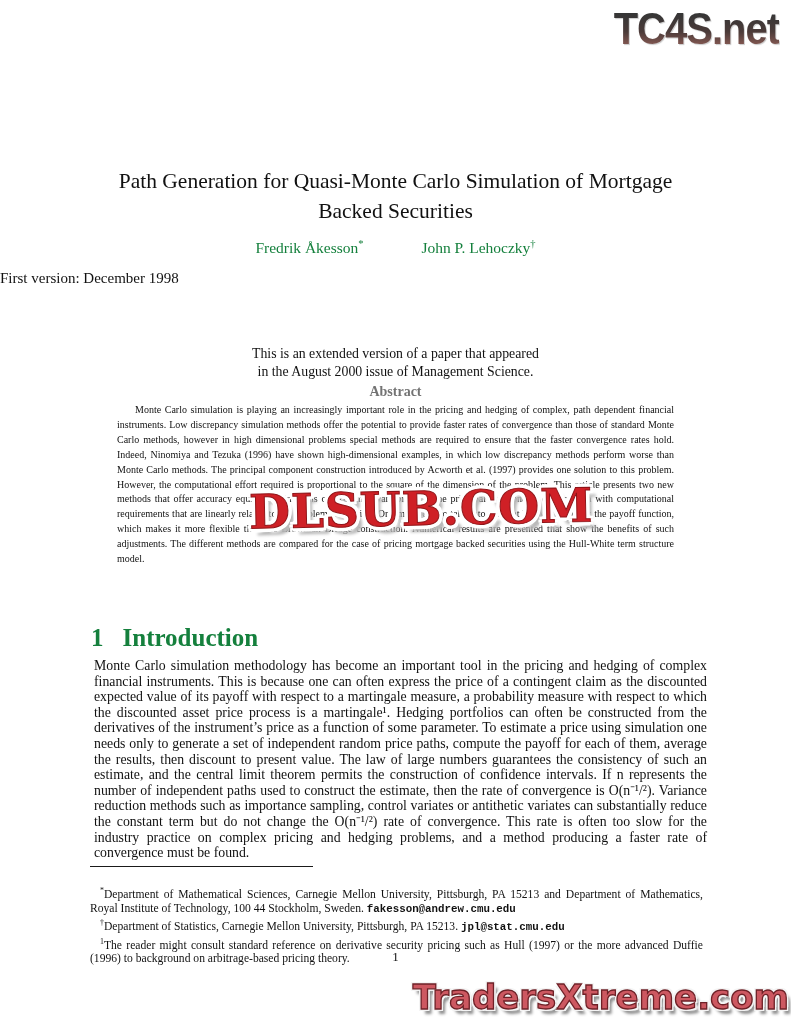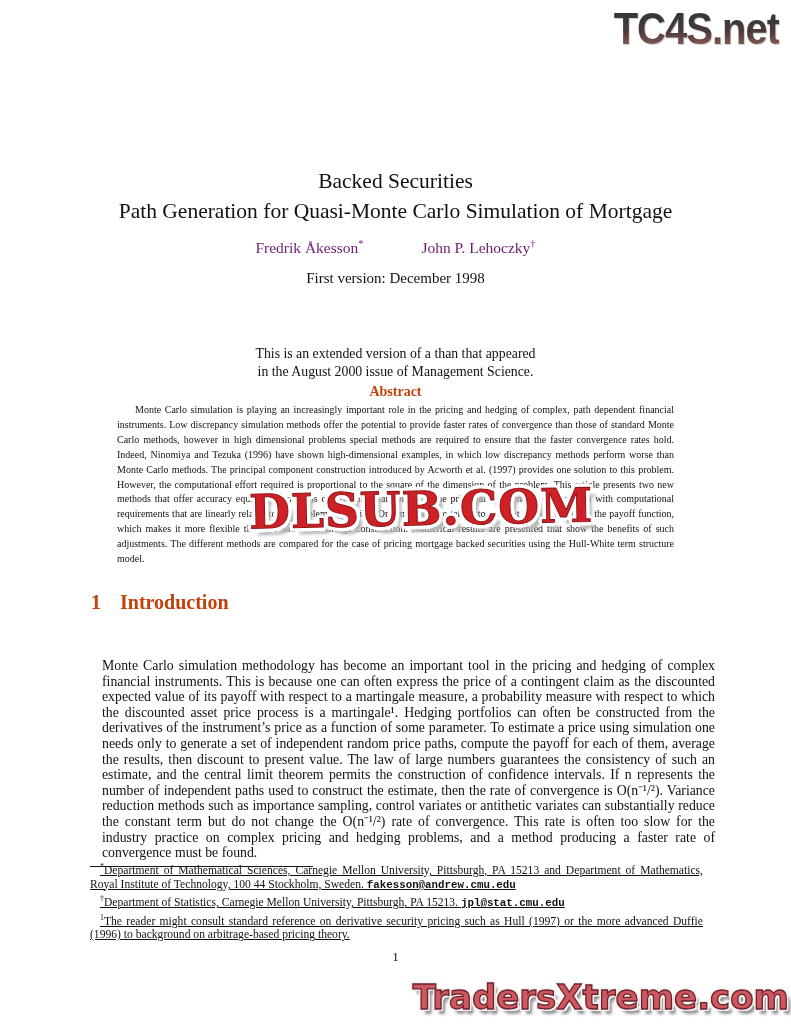--- a/index.html
+++ b/index.html
@@ -53,96 +53,96 @@
 
   
   .title{
     position:absolute;top:166px;left:0;width:791px;
     margin:0;text-align:center;
     font-size:21.5px;font-weight:normal;line-height:30px;color:#111;
   }
   .title .tl{display:block;}
   .authors{
     position:absolute;top:238px;left:0;width:791px;
-    text-align:center;font-size:15.5px;color:#701a75;
+    text-align:center;font-size:15.5px;color:#15803d;
   }
   .author{margin:0 27px;white-space:nowrap;}
   .authors sup,.fn sup{font-size:68%;}
   .versions{
     position:absolute;top:269px;left:0;width:791px;
-    text-align:center;font-size:15px;line-height:18.5px;color:#111;
+    text-align:left;font-size:15px;line-height:18.5px;color:#111;
   }
   .note{
     position:absolute;top:345px;left:0;width:791px;
     text-align:center;font-size:13.8px;line-height:17.5px;color:#111;
   }
 
   
   .abstract-heading{
     position:absolute;top:384px;left:0;width:791px;
-    text-align:center;font-weight:bold;font-size:14px;color:#c2410c;
+    text-align:center;font-weight:bold;font-size:14px;color:#737373;
   }
   .abstract-body{
     position:absolute;top:403px;left:117px;width:557px;
     margin:0;font-size:10px;line-height:14.9px;
     text-align:justify;text-indent:18px;color:#111;
   }
 
   
   .section{
-    position:absolute;top:591px;left:91px;margin:0;
-    font-size:20px;font-weight:bold;color:#c2410c;
+    position:absolute;top:624px;left:91px;margin:0;
+    font-size:25px;font-weight:bold;color:#15803d;
   }
   .sec-num{margin-right:19px;}
   .intro{
-    position:absolute;top:658px;left:102px;width:613px;
+    position:absolute;top:658px;left:94px;width:613px;
     margin:0;font-size:13.8px;line-height:15.6px;
     text-align:justify;color:#111;
   }
 
   
   .fnrule{
     position:absolute;top:866px;left:90px;width:223px;
     border-top:1.2px solid #1a1a1a;height:0;
   }
   .footnotes{
-    position:absolute;top:860px;left:90px;width:613px;
-    font-size:11.6px;line-height:13.7px;text-align:justify;color:#111;text-decoration:underline;
+    position:absolute;top:884px;left:90px;width:613px;
+    font-size:11.6px;line-height:13.7px;text-align:justify;color:#111;
   }
   .fn{margin:0;text-indent:10px;}
   .mono{font-family:"Liberation Mono", monospace;font-size:10.8px;font-weight:bold;}
 
   .pageno{
     position:absolute;top:949px;left:0;width:791px;
     text-align:center;font-size:13px;color:#111;
   }
 </style>
 </head>
 <body>
 
 <div class="page">
 
   <div class="wm-top">TC4S.net</div>
 
   <h1 class="title">
+    <span class="tl">Path Generation for Quasi-Monte Carlo Simulation of Mortgage</span>
     <span class="tl">Backed Securities</span>
-    <span class="tl">Path Generation for Quasi-Monte Carlo Simulation of Mortgage</span>
   </h1>
 
   <div class="authors">
     <span class="author"><span>Fredrik Åkesson</span><sup>*</sup></span>
     <span class="author"><span>John P. Lehoczky</span><sup>†</sup></span>
   </div>
 
   <div class="versions">
     <div>First version: December 1998</div>
   </div>
 
   <div class="note">
-    <div>This is an extended version of a than that appeared</div>
+    <div>This is an extended version of a paper that appeared</div>
     <div>in the August 2000 issue of Management Science.</div>
   </div>
 
   <div class="abstract-heading">Abstract</div>
   <p class="abstract-body">Monte Carlo simulation is playing an increasingly important role in the pricing and hedging of complex, path dependent financial instruments. Low discrepancy simulation methods offer the potential to provide faster rates of convergence than those of standard Monte Carlo methods, however in high dimensional problems special methods are required to ensure that the faster convergence rates hold. Indeed, Ninomiya and Tezuka (1996) have shown high-dimensional examples, in which low discrepancy methods perform worse than Monte Carlo methods. The principal component construction introduced by Acworth et al. (1997) provides one solution to this problem. However, the computational effort required is proportional to the square of the dimension of the problem. This article presents two new methods that offer accuracy equivalent, in terms of explained variability, to the principal components construction with computational requirements that are linearly related to the problem dimension. One method is to take into account knowledge about the payoff function, which makes it more flexible than the Brownian Bridge construction. Numerical results are presented that show the benefits of such adjustments. The different methods are compared for the case of pricing mortgage backed securities using the Hull-White term structure model.</p>
 
   <div class="wm-mid">DLSUB.COM</div>
 
   <h2 class="section">
     <span class="sec-num">1</span><span class="sec-title">Introduction</span>

